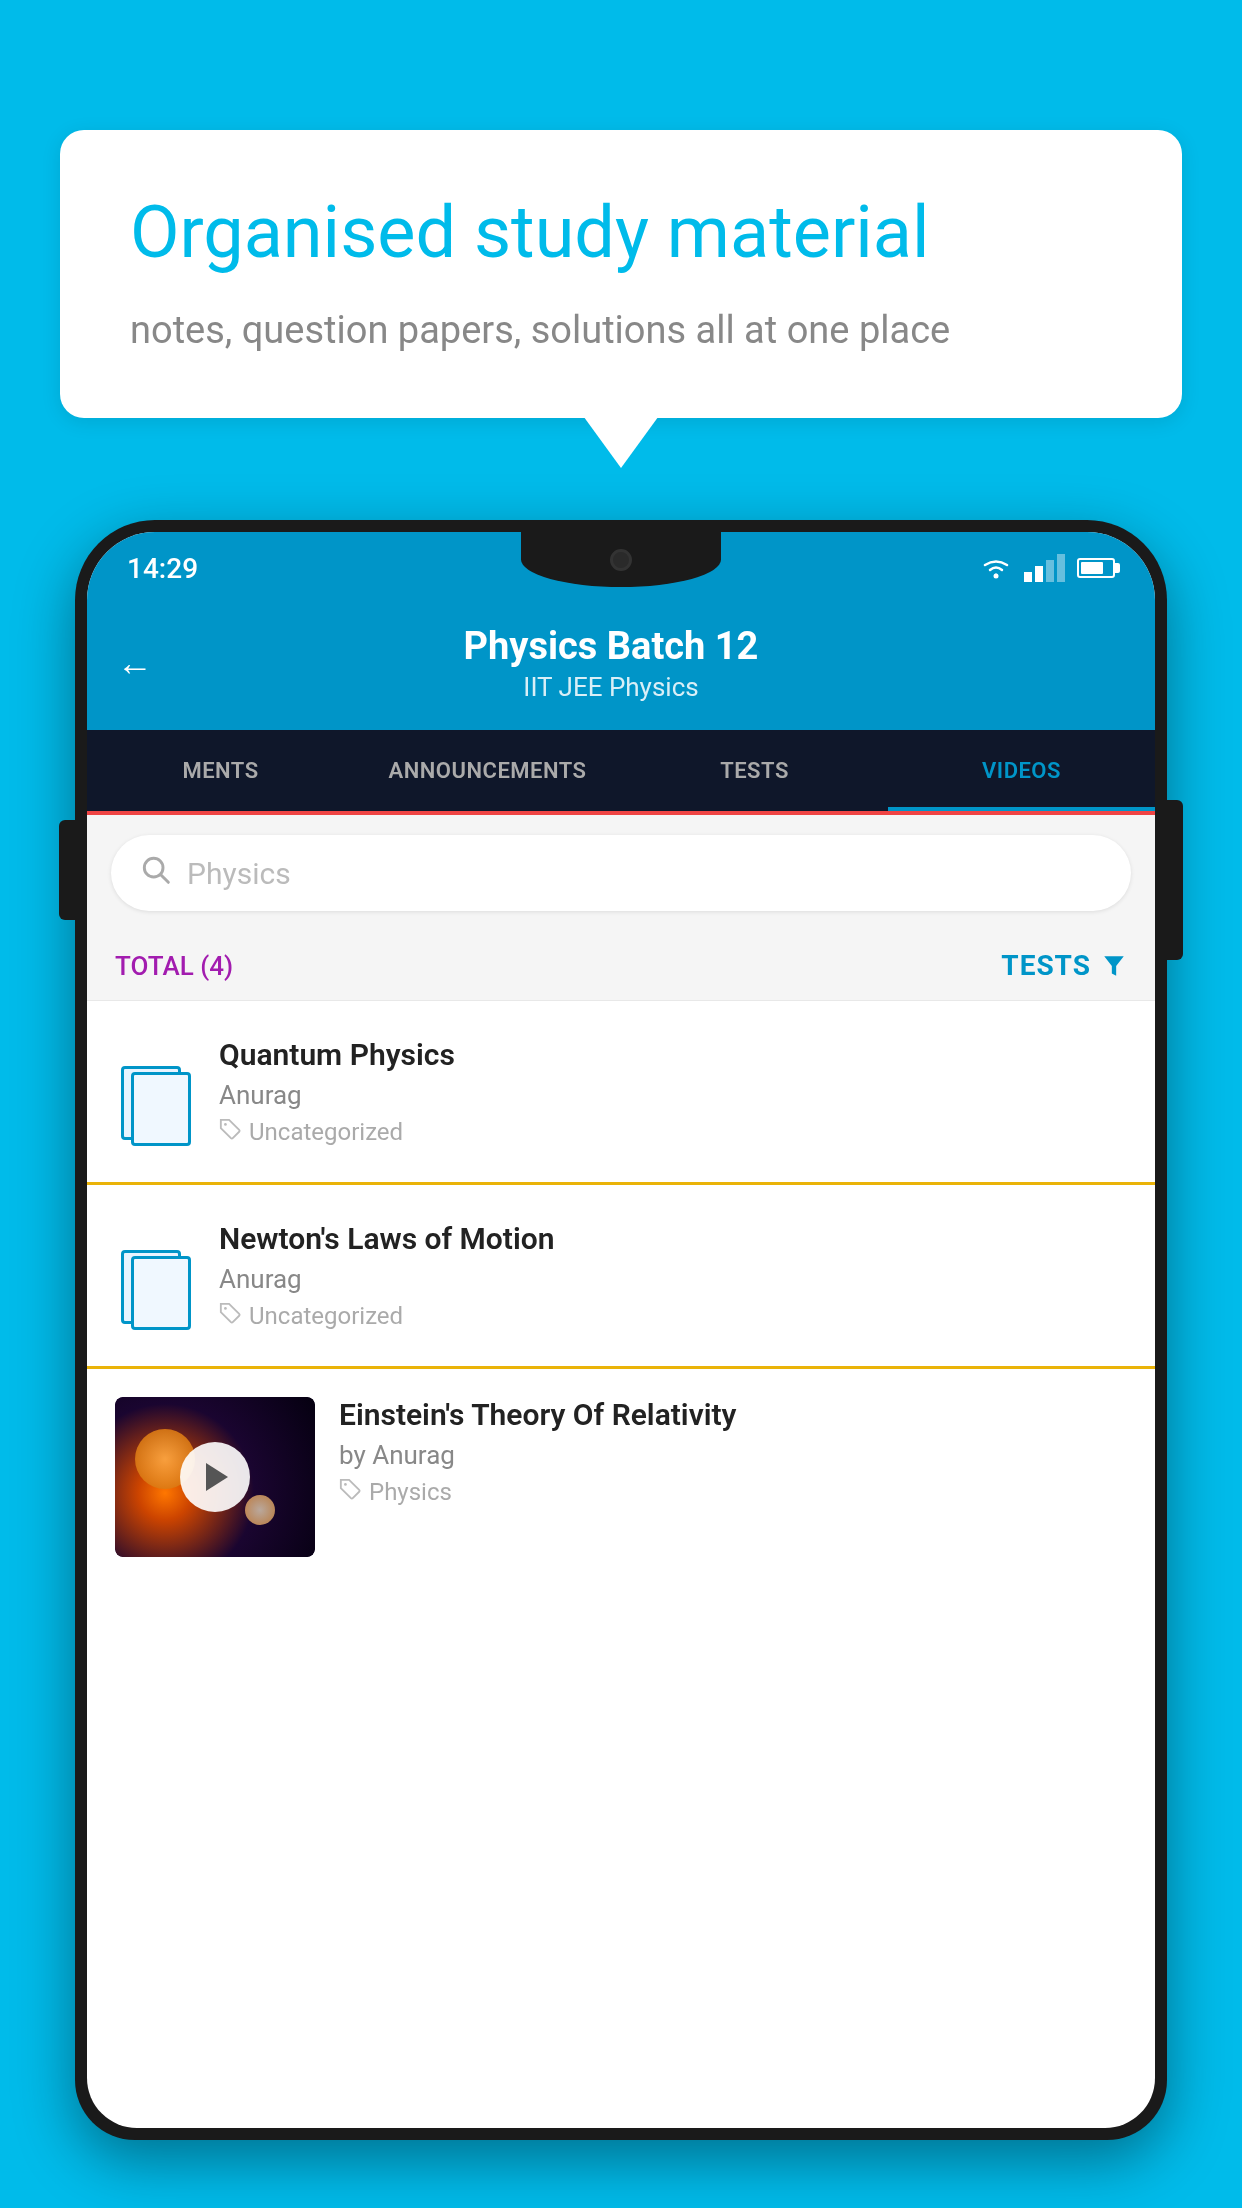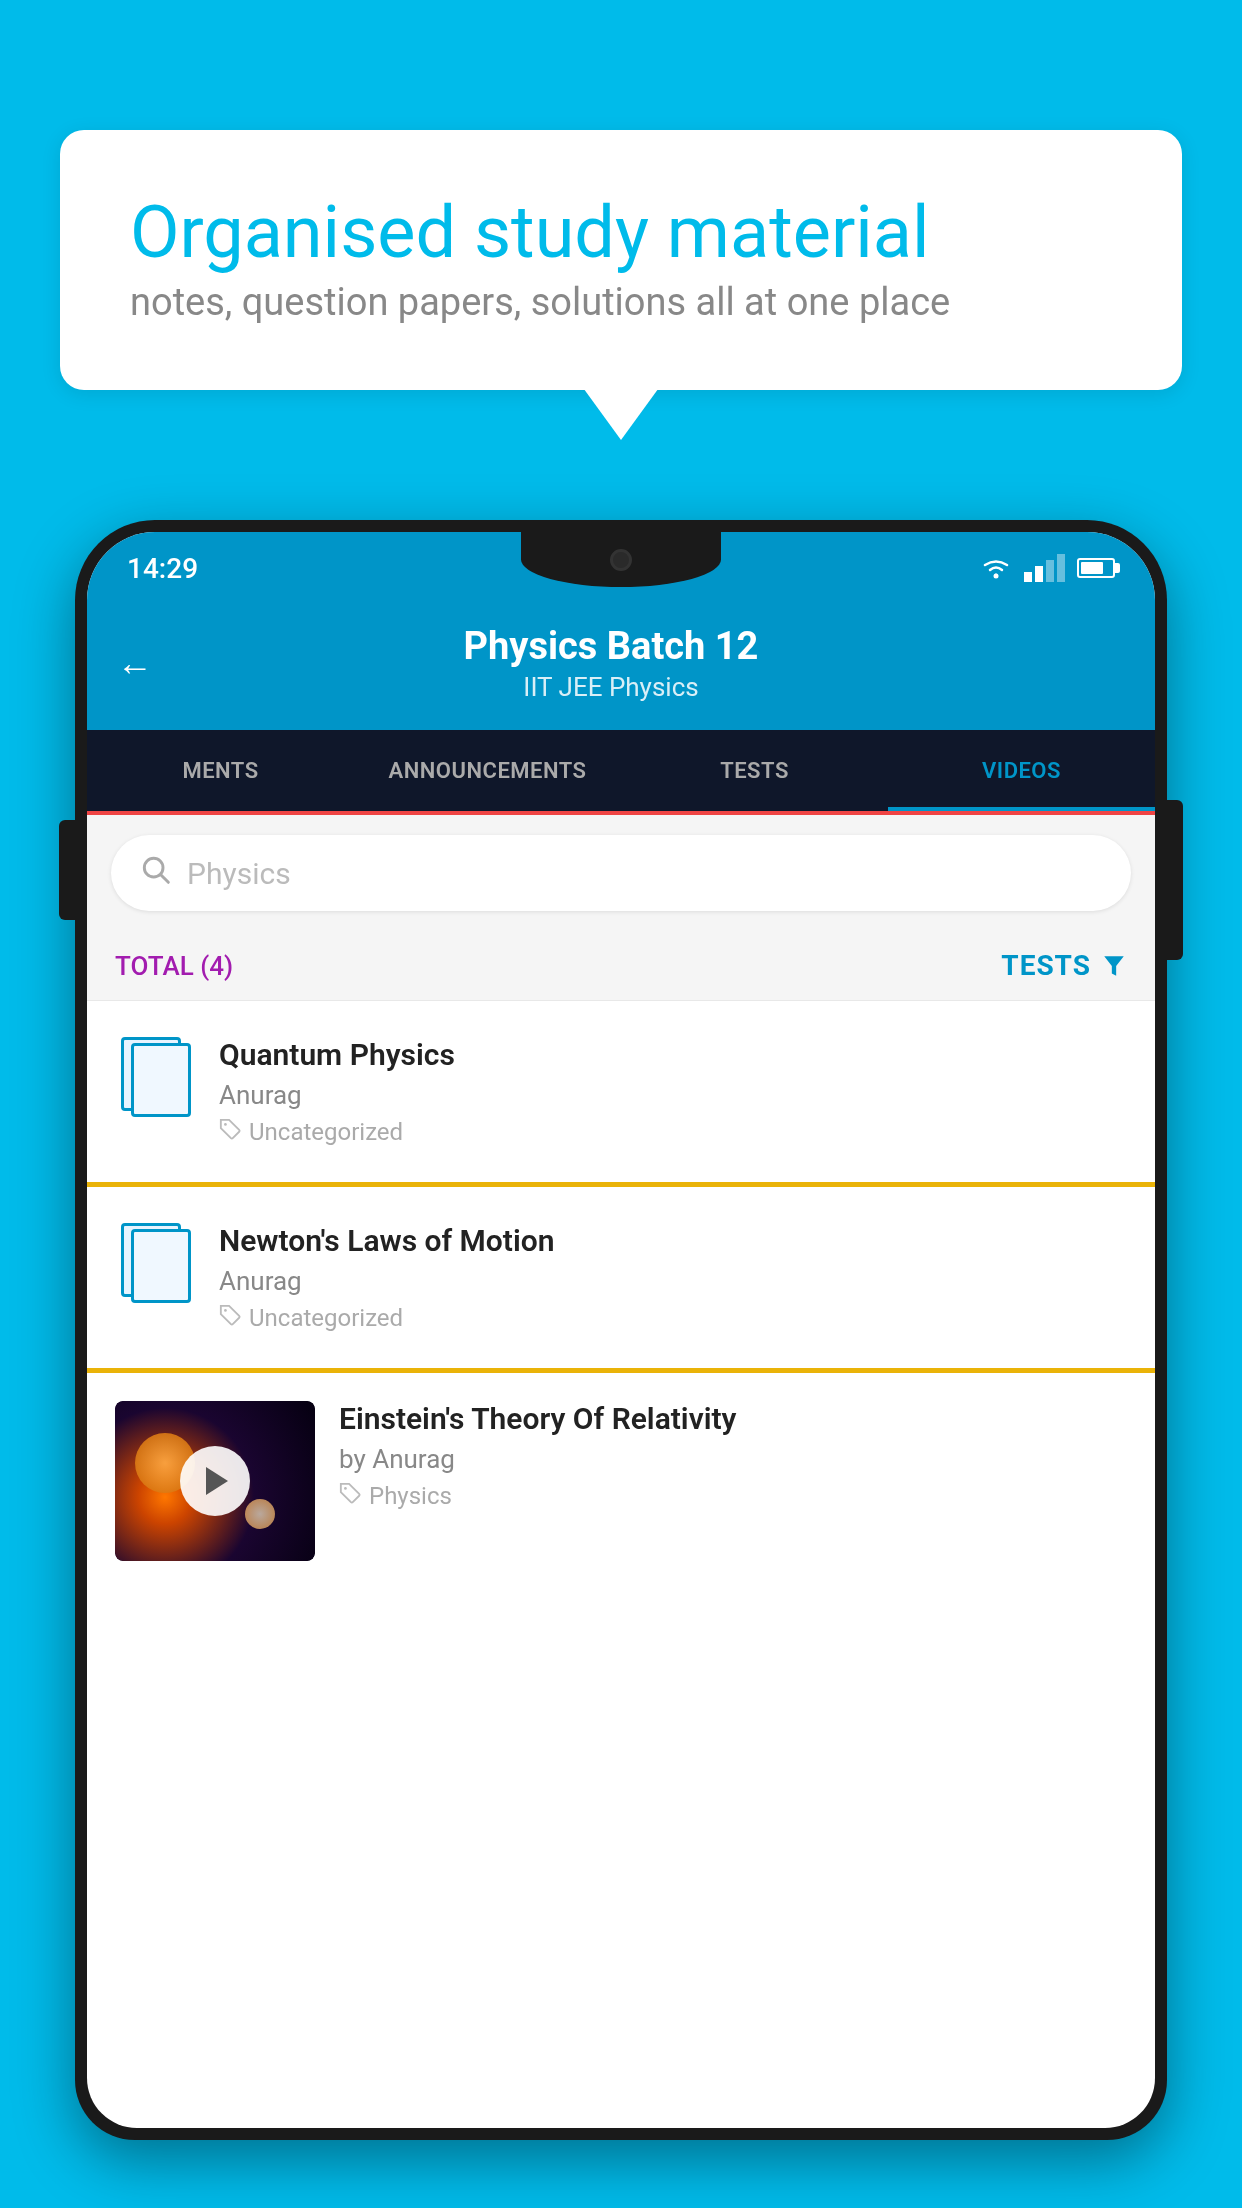--- a/index.html
+++ b/index.html
@@ -40,20 +40,21 @@
       border-left: 40px solid transparent;
       border-right: 40px solid transparent;
       border-top: 55px solid white;
     }
 
     .speech-bubble h1 {
       color: #00BBEA;
       font-size: 72px;
       font-weight: 400;
       line-height: 1.2;
+      margin-bottom: 28px;
     }
 
     .speech-bubble p {
       color: #888;
       font-size: 38px;
       line-height: 1.4;
     }
 
     
     .phone-wrapper {
@@ -316,23 +317,23 @@
       letter-spacing: 1px;
     }
 
     
     .video-list {
       background: white;
     }
 
     .video-item {
       display: flex;
-      align-items: flex-start;
+      align-items: flex-end;
       padding: 36px 28px;
-      border-bottom: 5px solid #eab308;
+      border-bottom: 3px solid #eab308;
       gap: 24px;
       cursor: pointer;
     }
 
     .video-item:last-child {
       border-bottom: none;
     }
 
     .video-thumb {
       width: 200px;

